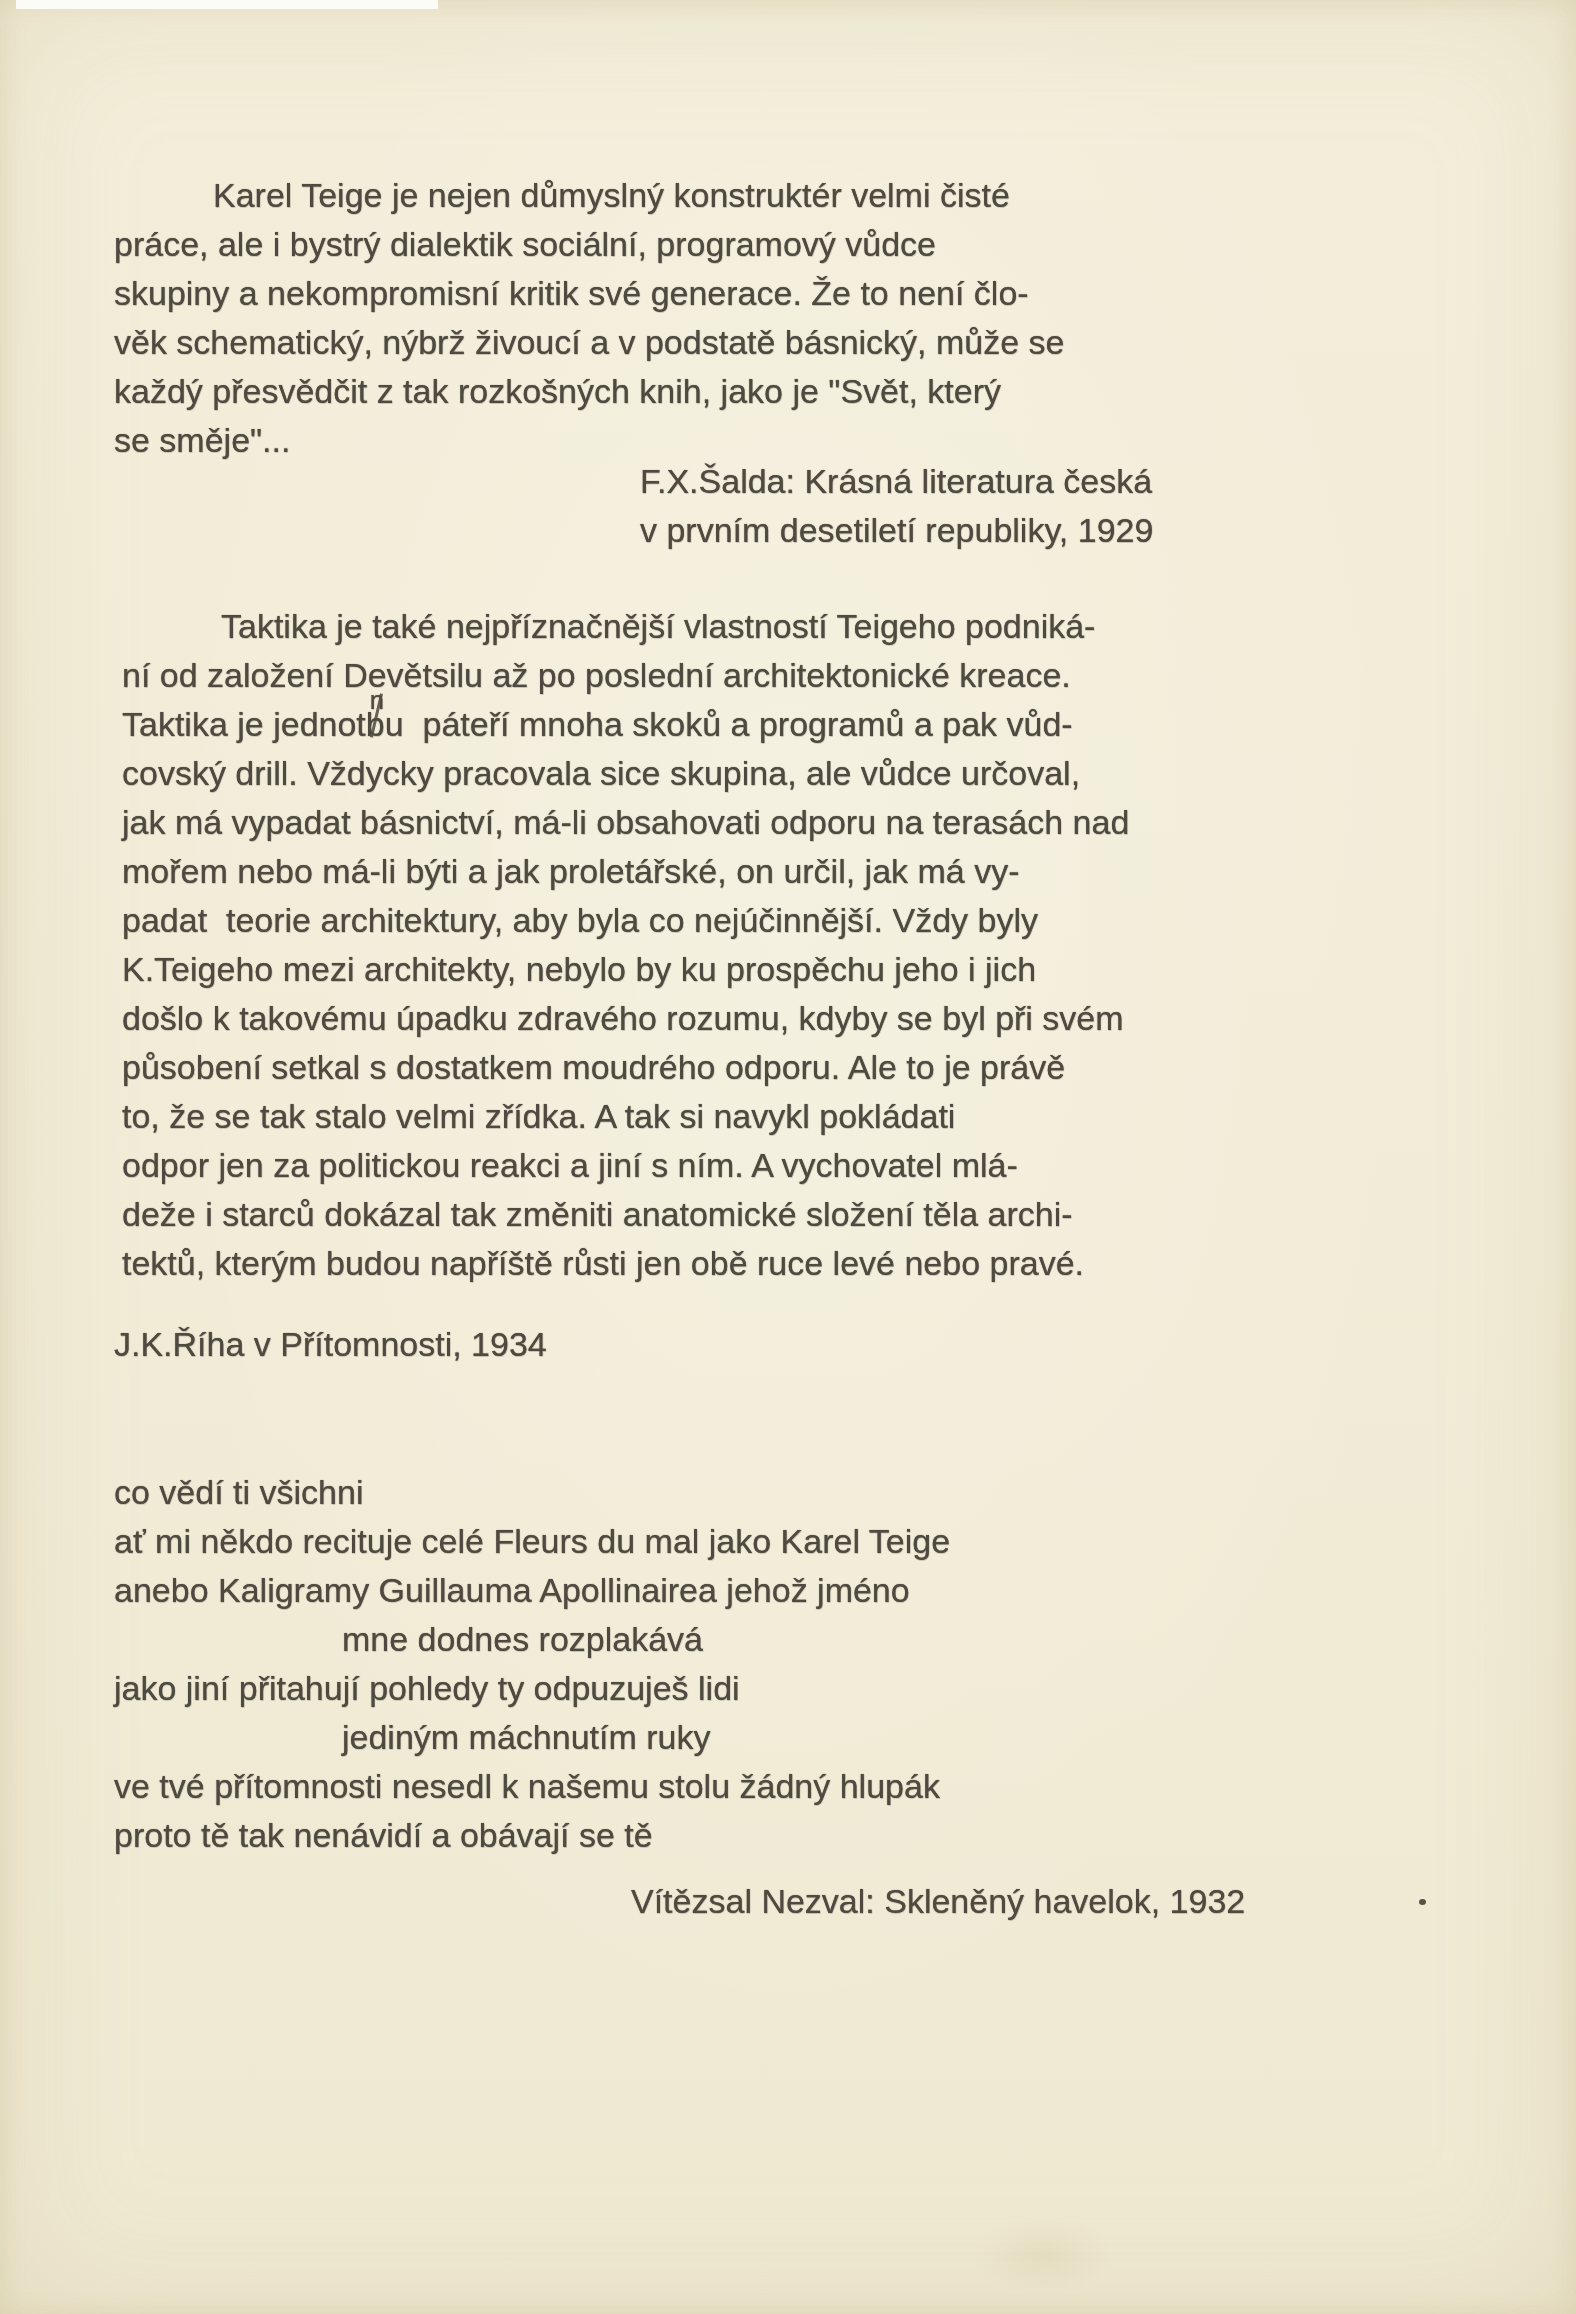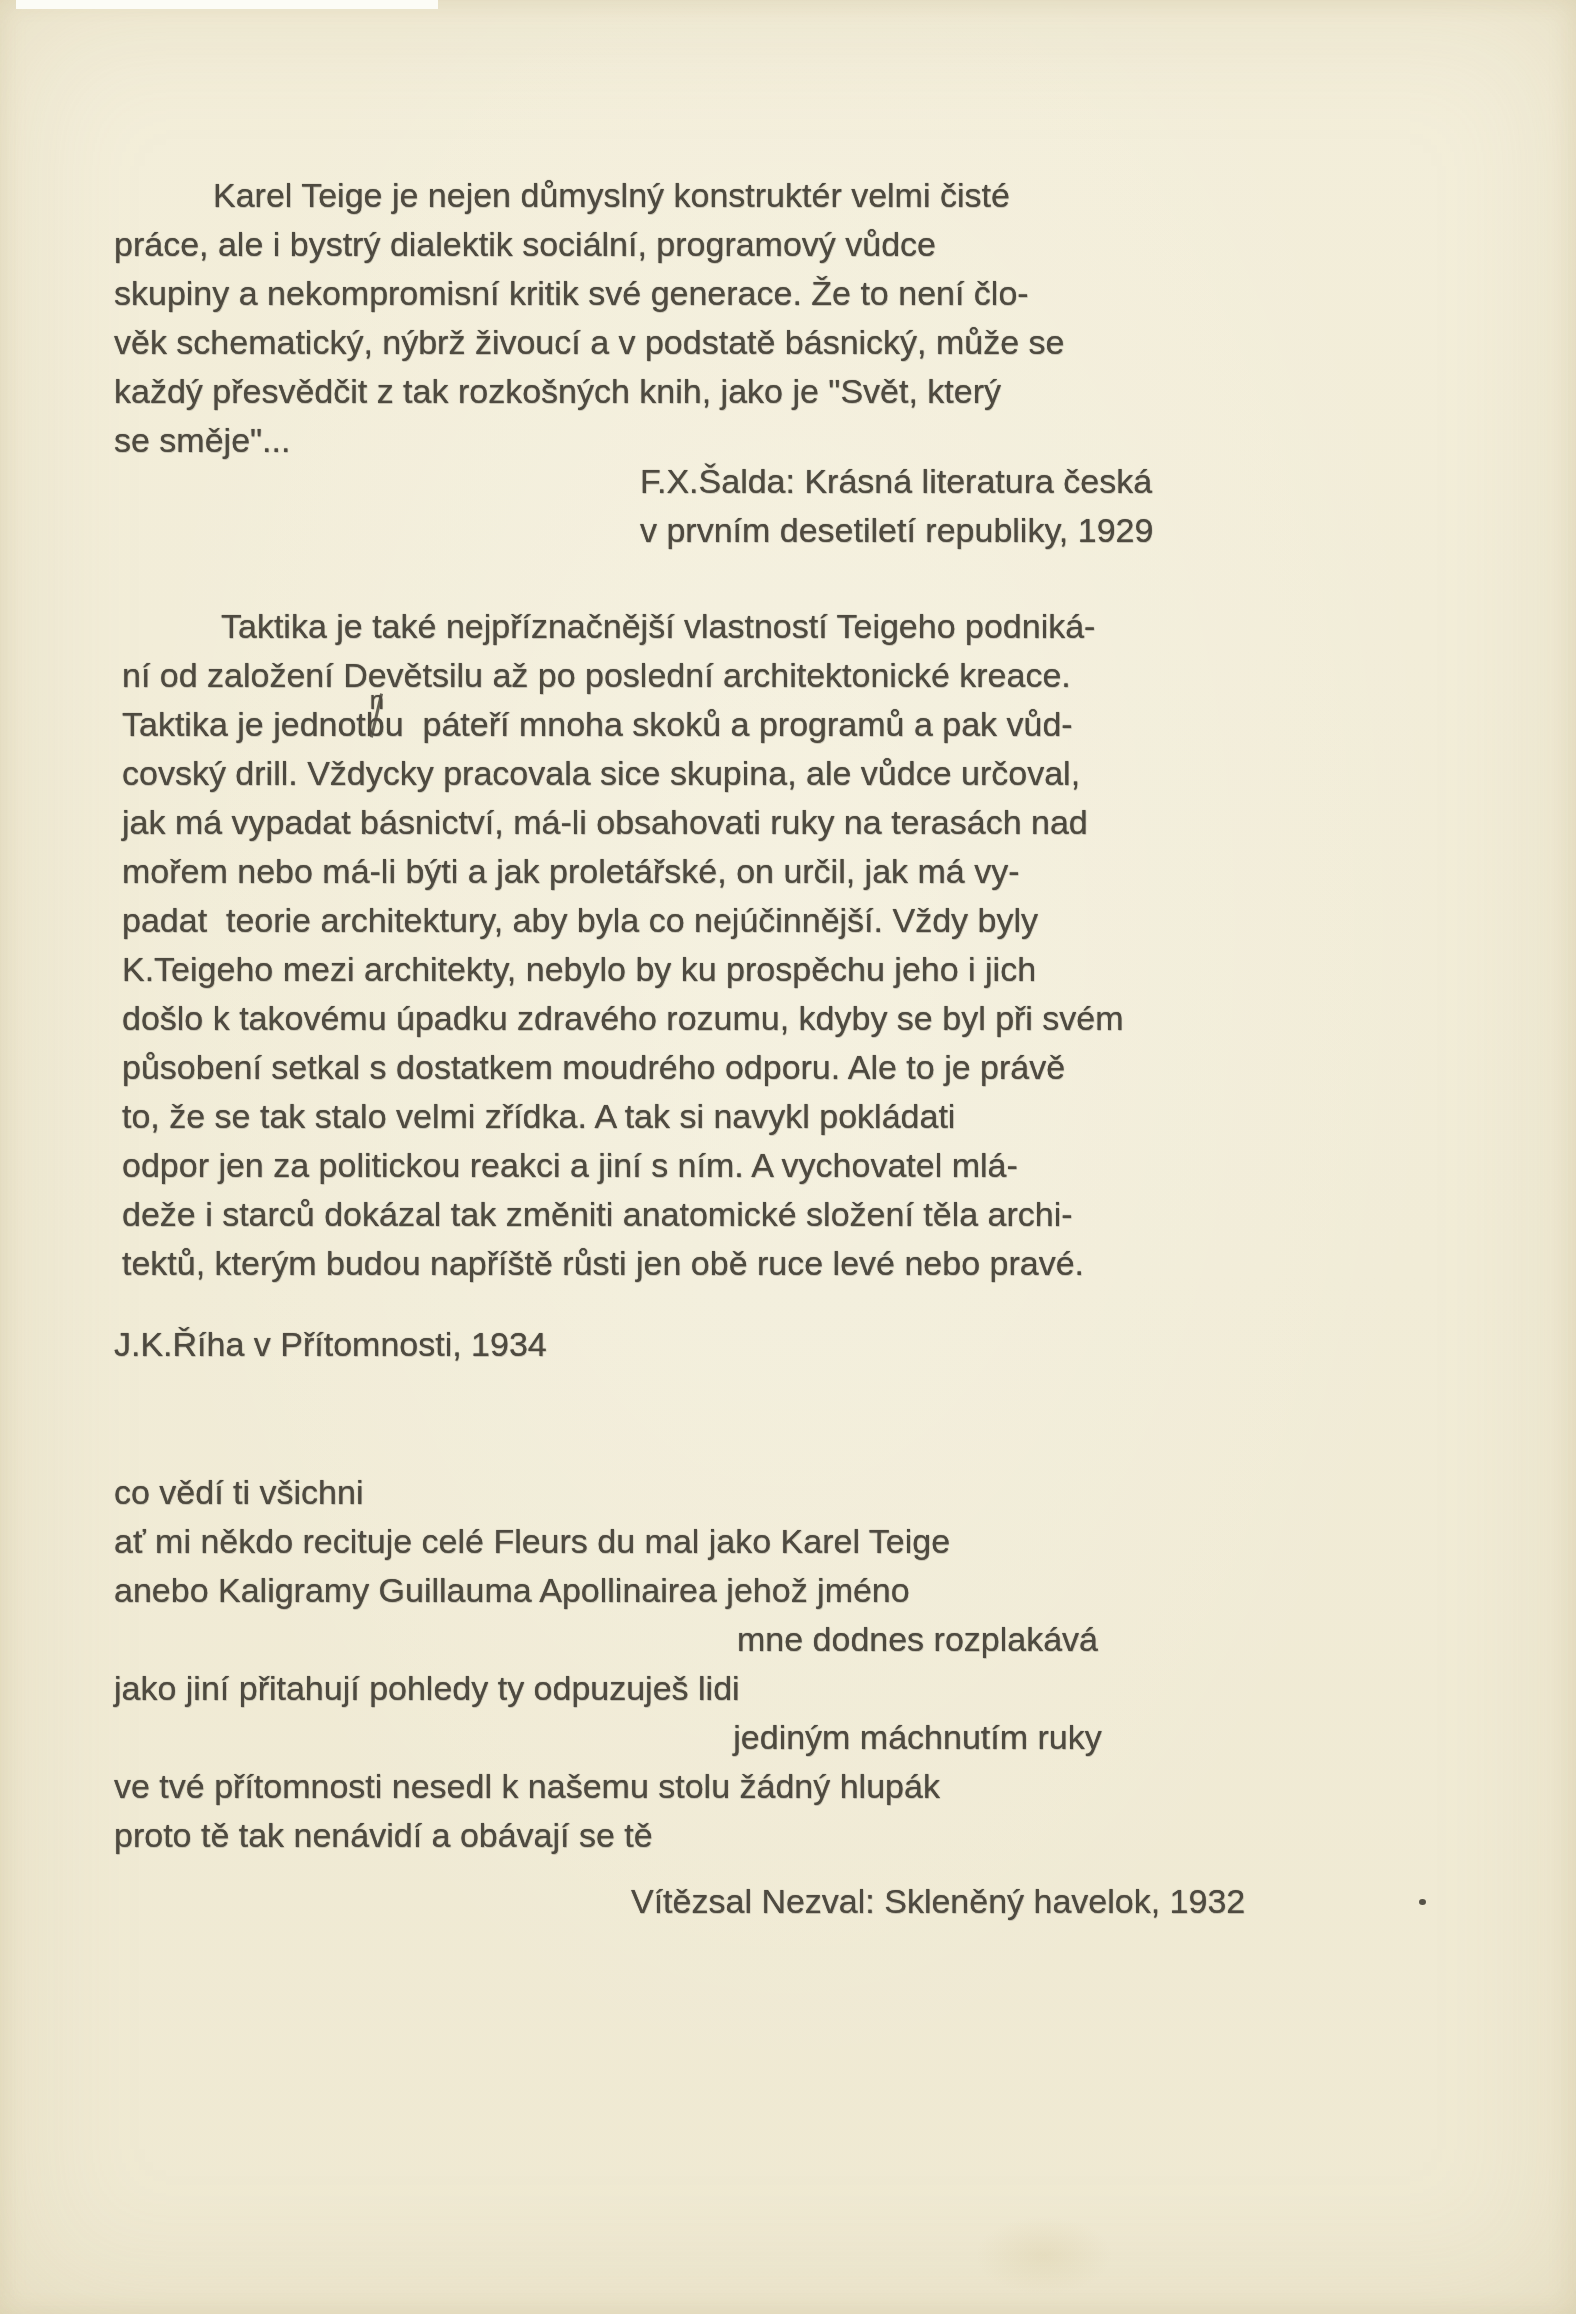--- a/index.html
+++ b/index.html
@@ -26,21 +26,21 @@
   .content {
     position:absolute; left:114px; top:171px; width:1379px;
     font-family:Liberation Sans, sans-serif;
     font-size:34px; line-height:49px; color:#4e4a40;
     text-shadow:0 0 1px rgba(78,74,64,0.85), 0.6px 0.6px 0 rgba(78,74,64,0.18);
     filter:blur(0.2px);
   }
 
   .line { height:49px; white-space:pre; }
   .indent1 { padding-left:99px; }
-  .indent-poem { padding-left:228px;text-align:center; }
+  .indent-poem { padding-left:228px; }
 
   .attr-1 { margin-top:-7.9px; margin-left:526px; }
   .para-2 { margin-top:47px;margin-left:8px; }
   .attr-2 { margin-top:31.5px; }
   .poem   { margin-top:99px; }
   .attr-3 { margin-top:17.7px; margin-left:517px; }
 
   
   .corr { position:relative; }
   .corr-sup { position:absolute; top:-16.7px; left:3.9px; font-size:25.6px; line-height:1; }
@@ -72,21 +72,21 @@
     <div class="attr-1">
       <div class="line">F.X.Šalda: Krásná literatura česká</div>
       <div class="line">v prvním desetiletí republiky, 1929</div>
     </div>
 
     <div class="para-2">
       <div class="line indent1">Taktika je také nejpříznačnější vlastností Teigeho podniká-</div>
       <div class="line">ní od založení Devětsilu až po poslední architektonické kreace.</div>
       <div class="line"><span>Taktika je jednot</span><span class="corr"><span class="corr-sup">n</span><span class="corr-struck">b</span></span><span>u  páteří mnoha skoků a programů a pak vůd-</span></div>
       <div class="line">covský drill. Vždycky pracovala sice skupina, ale vůdce určoval,</div>
-      <div class="line">jak má vypadat básnictví, má-li obsahovati ruky na terasách nad</div>
+      <div class="line">jak má vypadat básnictví, má-li obsahovati odporu na terasách nad</div>
       <div class="line">mořem nebo má-li býti a jak proletářské, on určil, jak má vy-</div>
       <div class="line">padat  teorie architektury, aby byla co nejúčinnější. Vždy byly</div>
       <div class="line">K.Teigeho mezi architekty, nebylo by ku prospěchu jeho i jich</div>
       <div class="line">došlo k takovému úpadku zdravého rozumu, kdyby se byl při svém</div>
       <div class="line">působení setkal s dostatkem moudrého odporu. Ale to je právě</div>
       <div class="line">to, že se tak stalo velmi zřídka. A tak si navykl pokládati</div>
       <div class="line">odpor jen za politickou reakci a jiní s ním. A vychovatel mlá-</div>
       <div class="line">deže i starců dokázal tak změniti anatomické složení těla archi-</div>
       <div class="line">tektů, kterým budou napříště růsti jen obě ruce levé nebo pravé.</div>
     </div>

